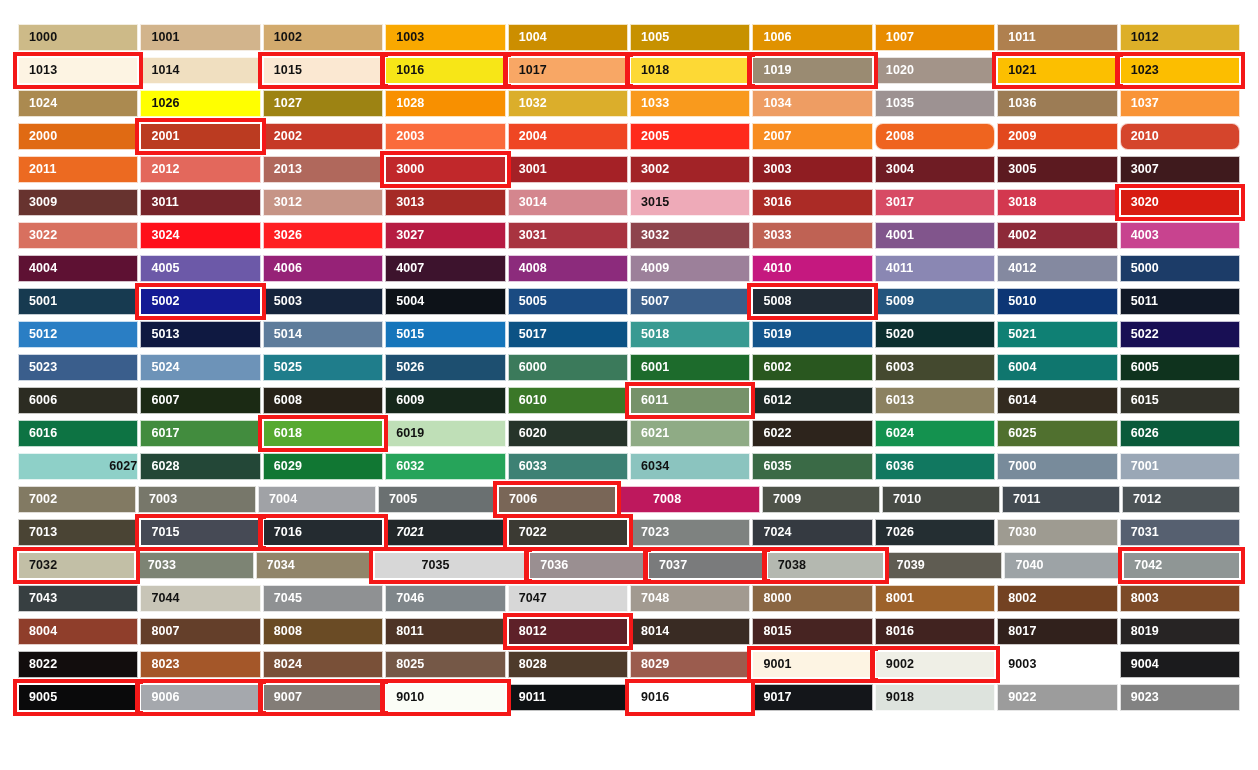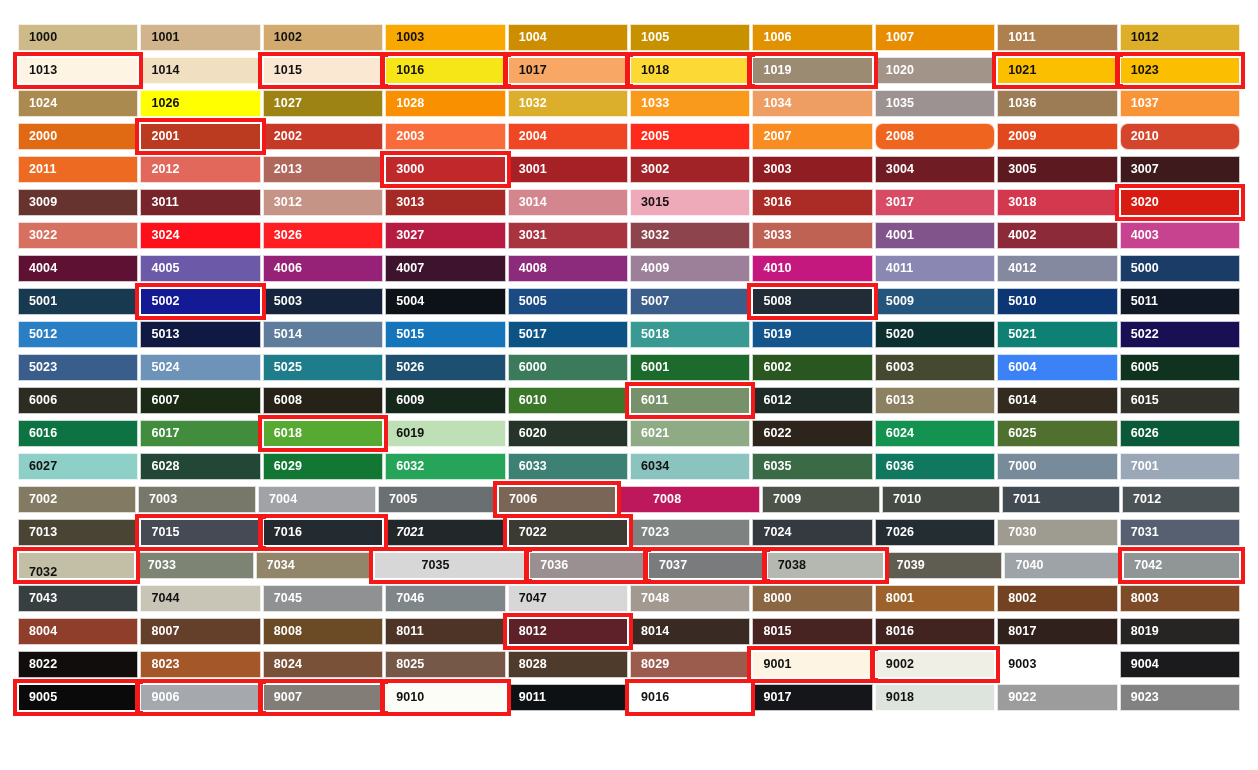--- a/index.html
+++ b/index.html
@@ -393,21 +393,21 @@
       </div>
       <div class="cell light-text" style="background: rgb(29, 107, 44);">
         <span class="code">6001</span>
       </div>
       <div class="cell light-text" style="background: rgb(41, 87, 31);">
         <span class="code">6002</span>
       </div>
       <div class="cell light-text" style="background: rgb(68, 73, 47);">
         <span class="code">6003</span>
       </div>
-      <div class="cell light-text" style="background: #3b82f6;">
+      <div class="cell light-text" style="background: #0f766e;">
         <span class="code">6004</span>
       </div>
       <div class="cell light-text" style="background: rgb(15, 51, 30);">
         <span class="code">6005</span>
       </div>
     </div>
     <div class="row">
       <div class="cell light-text" style="background: rgb(44, 44, 34);">
         <span class="code">6006</span>
       </div>
@@ -465,21 +465,21 @@
         <span class="code">6024</span>
       </div>
       <div class="cell light-text" style="background: rgb(80, 112, 47);">
         <span class="code">6025</span>
       </div>
       <div class="cell light-text" style="background: rgb(10, 90, 58);">
         <span class="code">6026</span>
       </div>
     </div>
     <div class="row">
-      <div class="cell dark-text" style="background: rgb(142, 208, 200);">
+      <div class="cell dark-text" style="background: rgb(142, 208, 200); justify-content: flex-end;">
         <span class="code">6027</span>
       </div>
       <div class="cell light-text" style="background: rgb(35, 71, 55);">
         <span class="code">6028</span>
       </div>
       <div class="cell light-text" style="background: rgb(17, 119, 51);">
         <span class="code">6029</span>
       </div>
       <div class="cell light-text" style="background: rgb(38, 164, 90);">
         <span class="code">6032</span>
@@ -561,21 +561,21 @@
         <span class="code">7026</span>
       </div>
       <div class="cell light-text" style="background: rgb(158, 155, 145);">
         <span class="code">7030</span>
       </div>
       <div class="cell light-text" style="background: rgb(86, 96, 112);">
         <span class="code">7031</span>
       </div>
     </div>
     <div class="row">
-      <div class="cell dark-text selected" style="background: rgb(194, 191, 166); align-items: flex-end;">
+      <div class="cell dark-text selected" style="background: rgb(194, 191, 166);">
         <span class="code">7032</span>
       </div>
       <div class="cell light-text" style="background: rgb(125, 132, 116);">
         <span class="code">7033</span>
       </div>
       <div class="cell light-text" style="background: rgb(145, 133, 106);">
         <span class="code">7034</span>
       </div>
       <div class="cell dark-text selected" style="background: rgb(215, 215, 215); padding-left: 36px;">
         <span class="code">7035</span>

